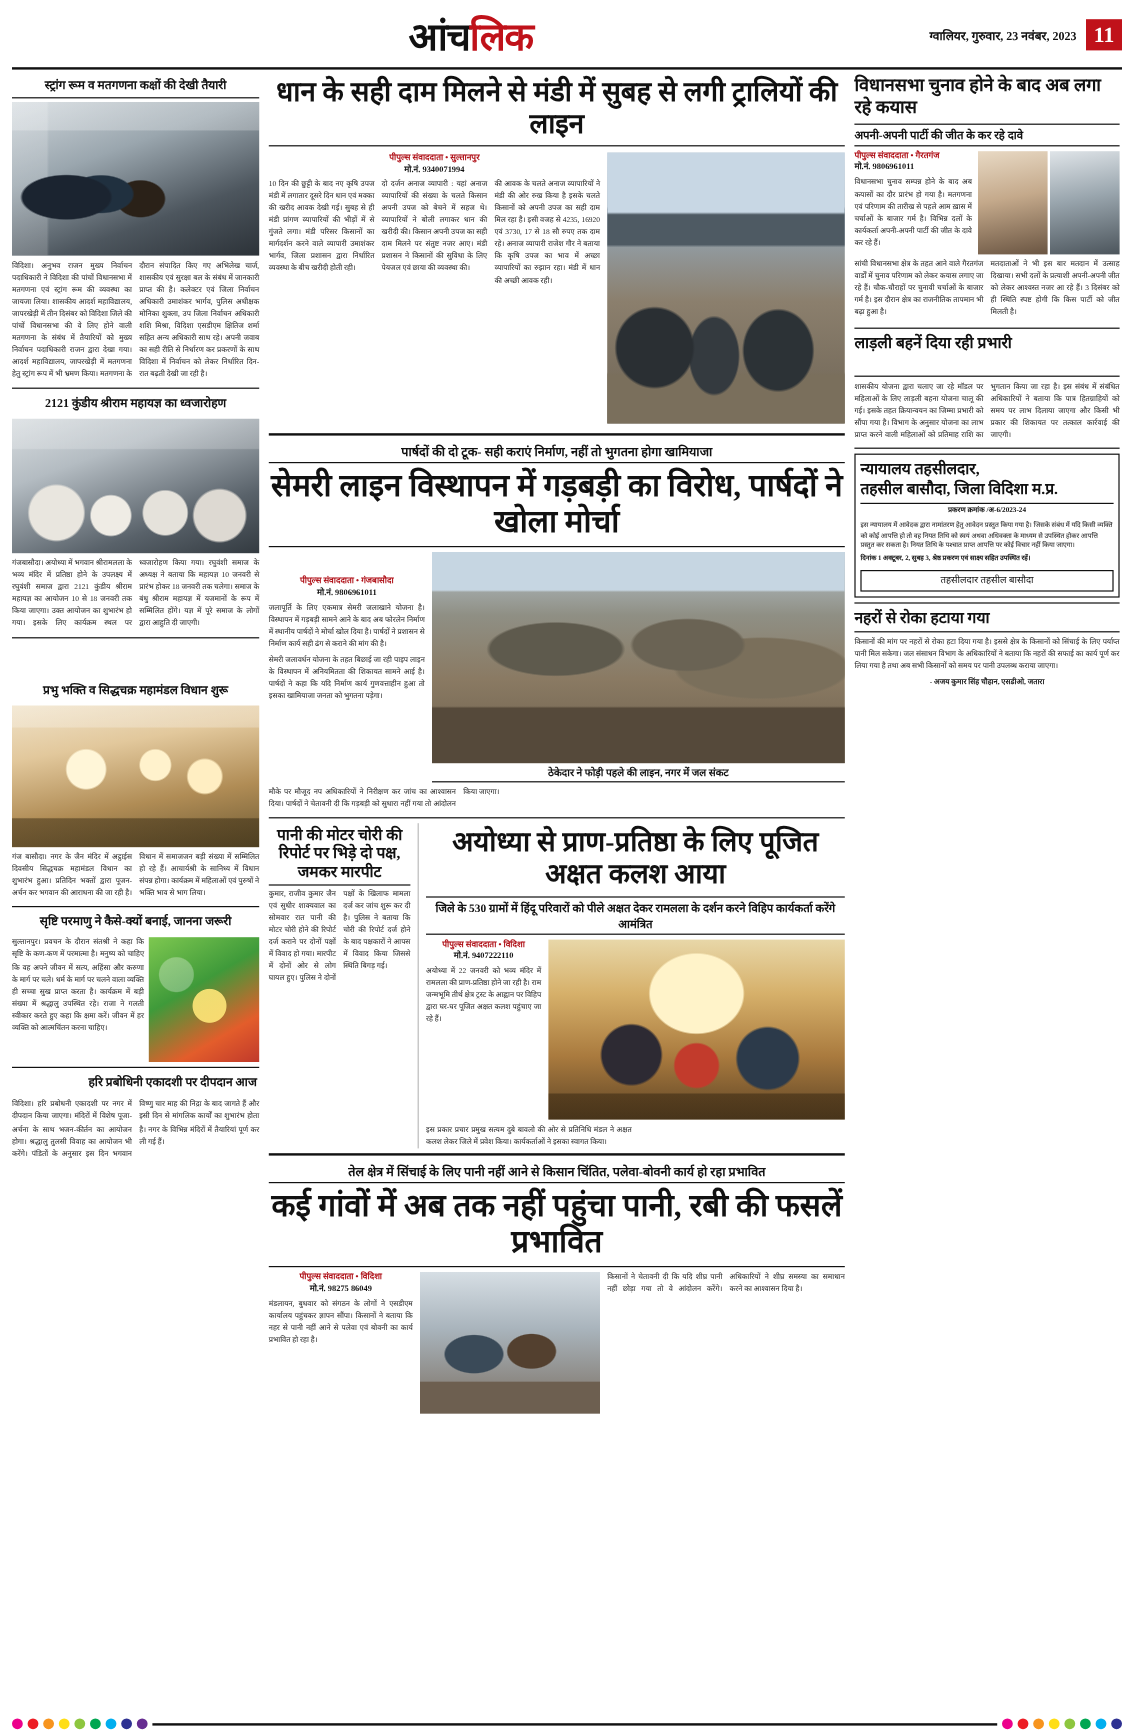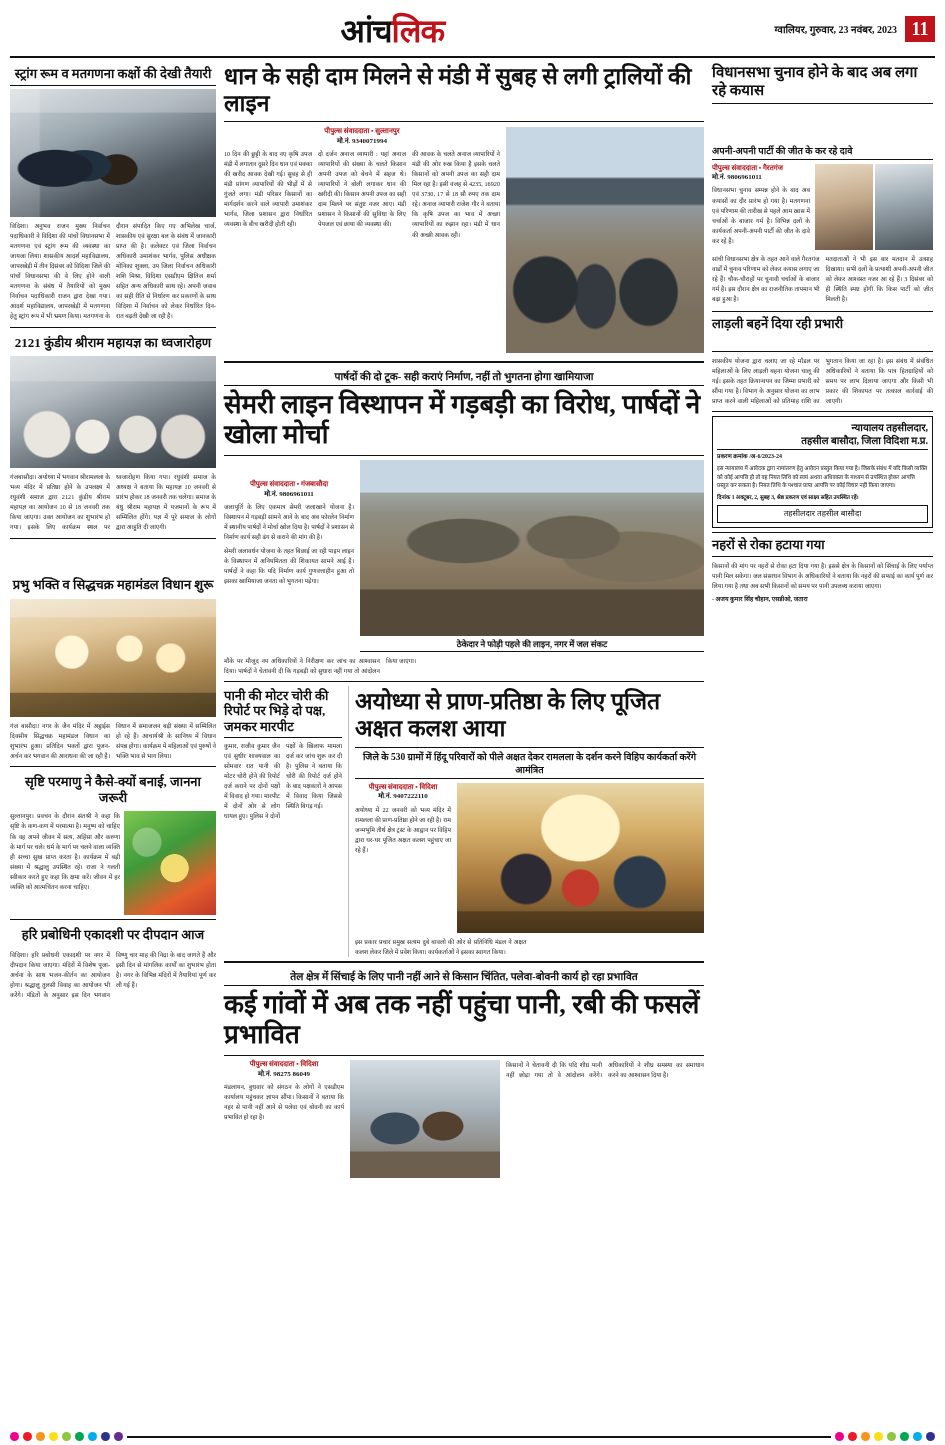--- a/index.html
+++ b/index.html
@@ -49,47 +49,47 @@
 
   .body-txt { font-size:6.2px; line-height:1.62; text-align:justify; color:#222; }
   .body-txt p { margin:0 0 3px 0; }
 
   .capt { font-size:8.5px; font-weight:bold; text-align:center; padding:2px 0; }
 
   .photo { background:#7e8a94; position:relative; overflow:hidden; }
   .ph-grad { position:absolute; inset:0; }
 
   .sect-hd {
-     font-size:13px; font-weight:bold; text-align:center;
+     font-size:10px; font-weight:bold; text-align:center;
      padding:3px 2px; border-top:1px solid #111; border-bottom:1px solid #111;
      line-height:1.2;
   }
 
   .two-col { column-count:2; column-gap:6px; }
   .three-col { column-count:3; column-gap:6px; }
 
   .divider { border-top:1px solid #111; margin:4px 0; }
   .divider-thick { border-top:2px solid #111; margin:4px 0; }
 
   .vline { border-left:1px solid #bbb; }
 
   
   .footer-dots { position:absolute; bottom:4px; left:10px; right:10px;
       display:flex; align-items:center; gap:4px; }
   .dot { width:9px; height:9px; border-radius:50%; }
   .footbar { flex:1; height:2px; background:#111; }
 
   
   .ad-box { border:1px solid #111; padding:4px; font-size:5.6px; line-height:1.5; }
-  .ad-title { text-align:right; font-weight:bold; font-size:10px; line-height:1.3; }
+  .ad-title { text-align:left; font-weight:bold; font-size:13px; line-height:1.3; }
   .ad-sign { text-align:center; font-weight:normal; font-size:8px; border:1px solid #111; padding:2px; margin-top:4px;}
 
   .portrait { width:50%; height:100%; background:#6b7a86; }
   .leaders { display:flex; height:86px; gap:2px; }
-  .center { }
+  .center { text-align:center; }
   .bold { font-weight:bold; }
 </style>
 </head>
 <body>
 
 <div class="page">
 
   <div class="masthead">
     <div class="mh-center">
       <div class="brand"><span class="dark">आंच</span><span class="red">लिक</span></div>
@@ -152,21 +152,21 @@
           <p>सुल्तानपुर। प्रवचन के दौरान संतश्री ने कहा कि सृष्टि के कण-कण में परमात्मा है। मनुष्य को चाहिए कि वह अपने जीवन में सत्य, अहिंसा और करुणा के मार्ग पर चले। धर्म के मार्ग पर चलने वाला व्यक्ति ही सच्चा सुख प्राप्त करता है। कार्यक्रम में बड़ी संख्या में श्रद्धालु उपस्थित रहे। राजा ने गलती स्वीकार करते हुए कहा कि क्षमा करें। जीवन में हर व्यक्ति को आत्मचिंतन करना चाहिए।</p>
         </div>
         <div class="photo" style="width:92px;height:104px;background:linear-gradient(150deg,#7ec850 0%,#3f9a3a 40%,#e35d2b 75%,#c0392b 100%);">
           <div class="ph-grad" style="background:
              radial-gradient(circle at 55% 55%, rgba(255,230,120,.9) 0 18%, transparent 19%),
              radial-gradient(circle at 25% 30%, rgba(255,255,255,.3) 0 14%, transparent 15%);"></div>
         </div>
       </div>
 
       <div class="divider"></div>
-      <div class="sect-hd" style="border-bottom:none;border-top:none;">हरि प्रबोधिनी एकादशी पर दीपदान आज</div>
+      <div class="sect-hd" style="border-bottom:none;border-top:none;text-align:right;">हरि प्रबोधिनी एकादशी पर दीपदान आज</div>
       <div class="body-txt two-col" style="margin-top:4px;">
         <p>विदिशा। हरि प्रबोधनी एकादशी पर नगर में दीपदान किया जाएगा। मंदिरों में विशेष पूजा-अर्चना के साथ भजन-कीर्तन का आयोजन होगा। श्रद्धालु तुलसी विवाह का आयोजन भी करेंगे। पंडितों के अनुसार इस दिन भगवान विष्णु चार माह की निद्रा के बाद जागते हैं और इसी दिन से मांगलिक कार्यों का शुभारंभ होता है। नगर के विभिन्न मंदिरों में तैयारियां पूर्ण कर ली गई हैं।</p>
       </div>
     </div>
 
     <div class="col-mid">
 
       <div class="hl hl-xl center" style="border-bottom:1px solid #111;padding-bottom:4px;line-height:1.18;">धान के सही दाम मिलने से मंडी में सुबह से लगी ट्रालियों की लाइन</div>
 
       <div style="display:flex;gap:6px;margin-top:5px;">
@@ -290,21 +290,21 @@
         </div>
         <div class="body-txt two-col" style="flex:1;">
           <p>किसानों ने चेतावनी दी कि यदि शीघ्र पानी नहीं छोड़ा गया तो वे आंदोलन करेंगे। अधिकारियों ने शीघ्र समस्या का समाधान करने का आश्वासन दिया है।</p>
         </div>
       </div>
     </div>
 
     <div class="col-right">
 
       <div class="hl hl-m" style="line-height:1.22;border-bottom:1px solid #111;padding-bottom:3px;">विधानसभा चुनाव होने के बाद अब लगा रहे कयास</div>
-      <div class="subhead" style="text-align:left;border-bottom:1px solid #111;margin-top:38px;">अपनी-अपनी पार्टी की जीत के कर रहे दावे</div>
+      <div class="subhead" style="text-align:left;border-bottom:1px solid #111;">अपनी-अपनी पार्टी की जीत के कर रहे दावे</div>
 
       <div style="display:flex;gap:5px;margin-top:4px;">
         <div style="width:98px;">
           <div class="byline" style="text-align:left;">
             <span>पीपुल्स संवाददाता • गैरतगंज</span><br>
             <span class="ph">मो.नं. 9806961011</span>
           </div>
           <div class="body-txt" style="margin-top:3px;">
             <p>विधानसभा चुनाव सम्पन्न होने के बाद अब कयासों का दौर प्रारंभ हो गया है। मतगणना एवं परिणाम की तारीख से पहले आम ख़ास में चर्चाओं के बाजार गर्म है। विभिन्न दलों के कार्यकर्ता अपनी-अपनी पार्टी की जीत के दावे कर रहे हैं।</p>
           </div>

